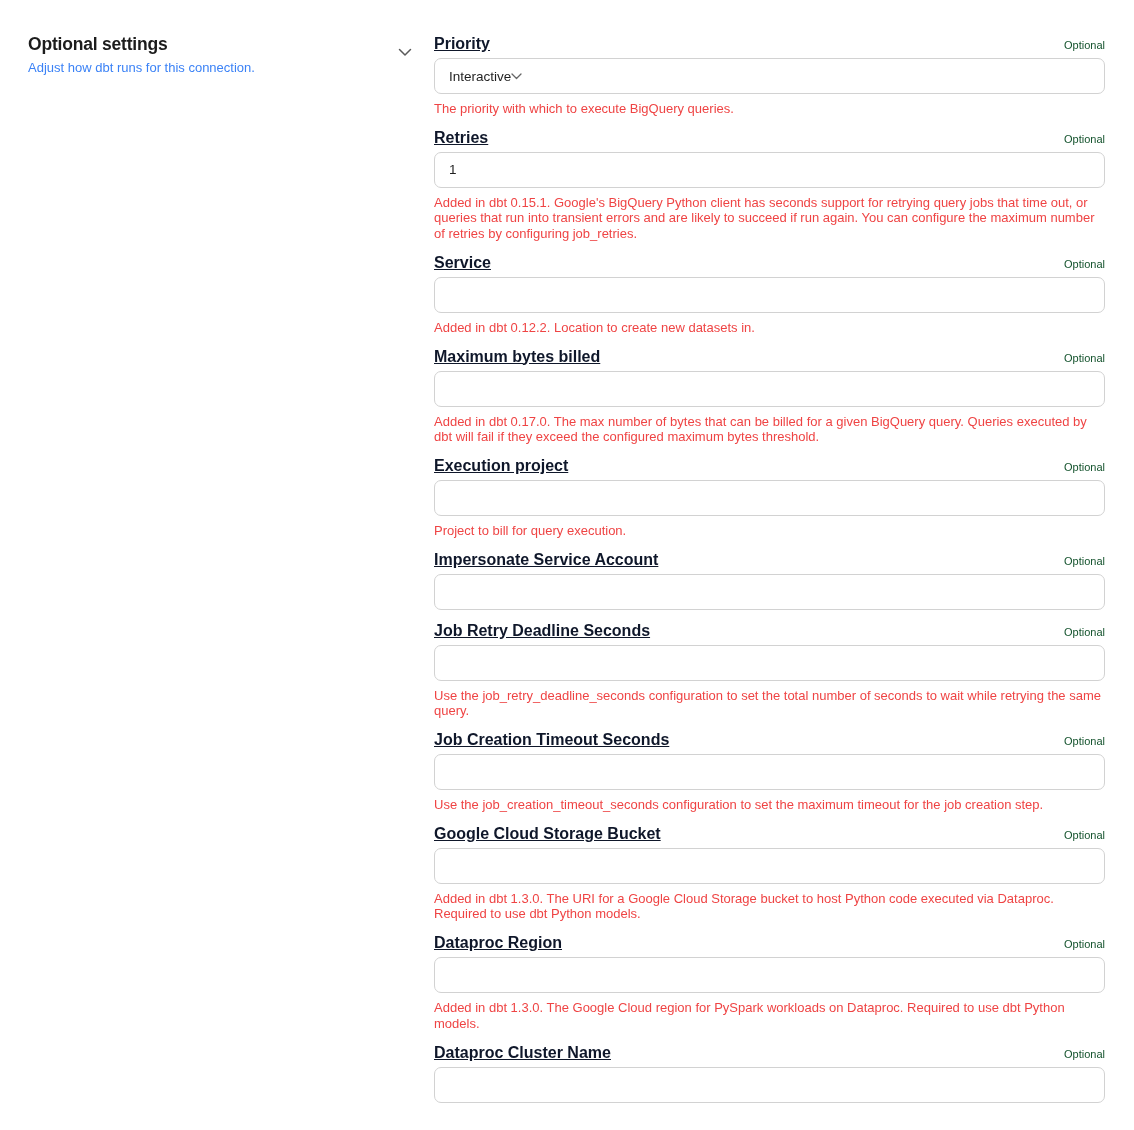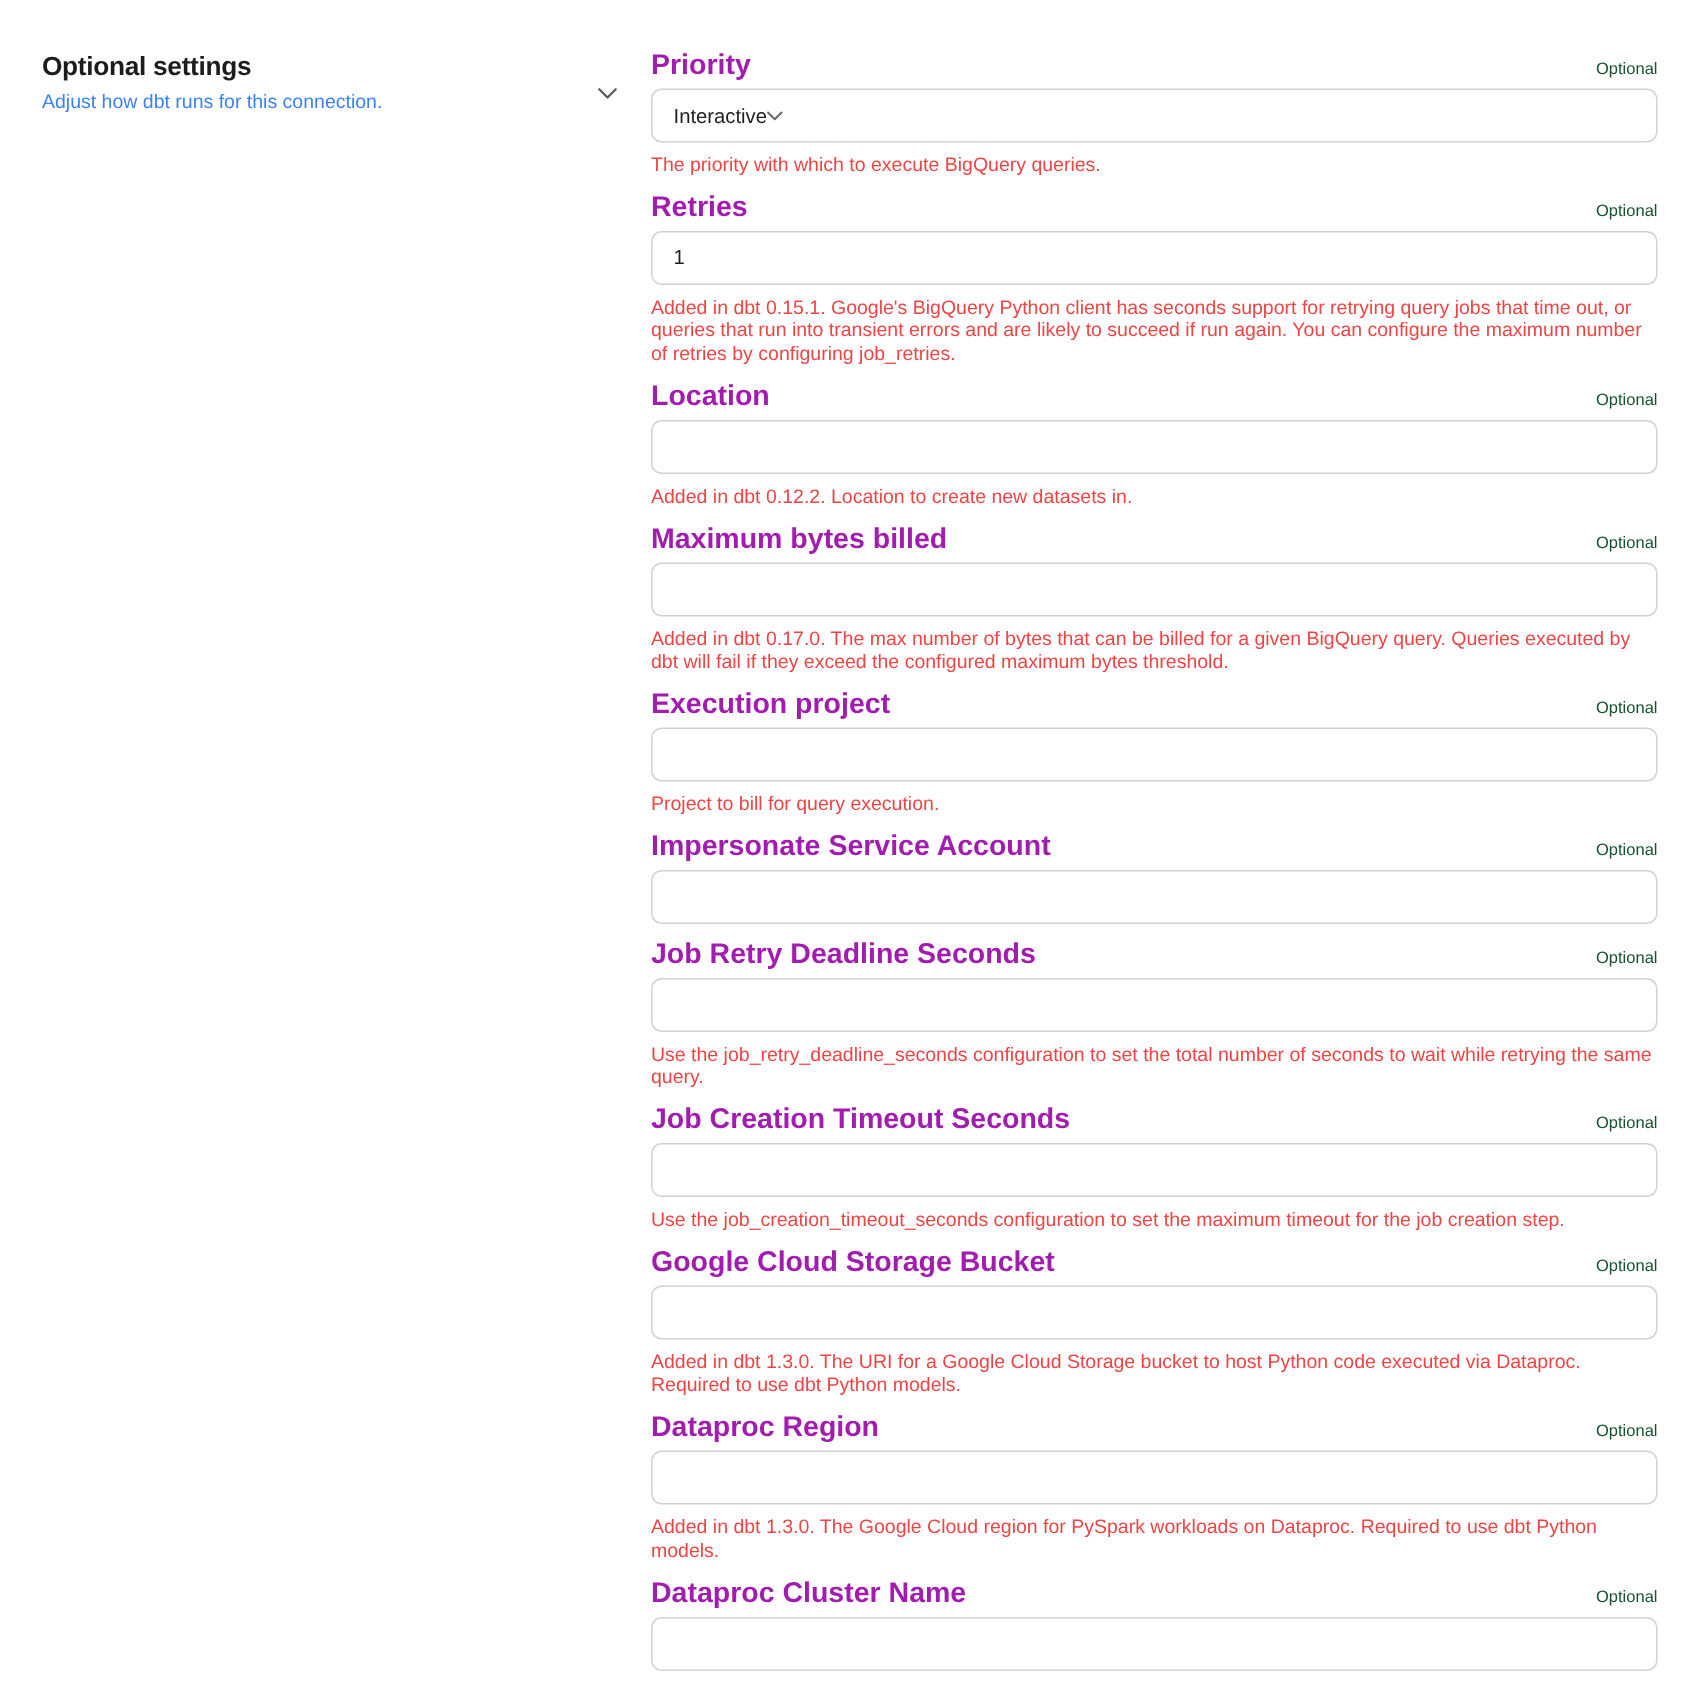--- a/index.html
+++ b/index.html
@@ -16,21 +16,21 @@
     overflow: hidden;
   }
   
   .left-panel {
     position: absolute;
     left: 28px;
     top: 34px;
     width: 384px;
     display: flex;
     justify-content: space-between;
-    align-items: center;
+    align-items: flex-start;
   }
   .section-title {
     margin: 0;
     font-size: 17.5px;
     font-weight: 700;
     color: #1c1c1c;
     letter-spacing: -0.2px;
     line-height: 21px;
   }
   .section-subtitle {
@@ -52,24 +52,25 @@
     width: 671px;
   }
   .field { margin-bottom: 13px; }
   .field-head {
     display: flex;
     justify-content: space-between;
     align-items: baseline;
     margin-bottom: 5px;
   }
   .field-label {
-    font-size: 19px;
+    font-size: 16px;
     font-weight: 600;
-    color: #a21caf;
+    color: #0f172a;
     line-height: 16px;
+    text-decoration: underline;
   }
   .optional {
     font-size: 11px;
     color: #14532d;
     line-height: 16px;
   }
   .text-input, .select-box {
     box-sizing: border-box;
     width: 100%;
     height: 36px;
@@ -139,21 +140,21 @@
         <span class="field-label">Retries</span>
         <span class="optional">Optional</span>
       </div>
 
       <input class="text-input" type="text" value="1" style="">
       <p class="help">Added in dbt 0.15.1. Google's BigQuery Python client has seconds support for retrying query jobs that time out, or queries that run into transient errors and are likely to succeed if run again. You can configure the maximum number of retries by configuring job_retries.</p>
     </div>
 
     <div class="field">
       <div class="field-head">
-        <span class="field-label">Location</span>
+        <span class="field-label">Service</span>
         <span class="optional">Optional</span>
       </div>
 
       <input class="text-input" type="text" value="" style="">
       <p class="help">Added in dbt 0.12.2. Location to create new datasets in.</p>
     </div>
 
     <div class="field">
       <div class="field-head">
         <span class="field-label">Maximum bytes billed</span>

